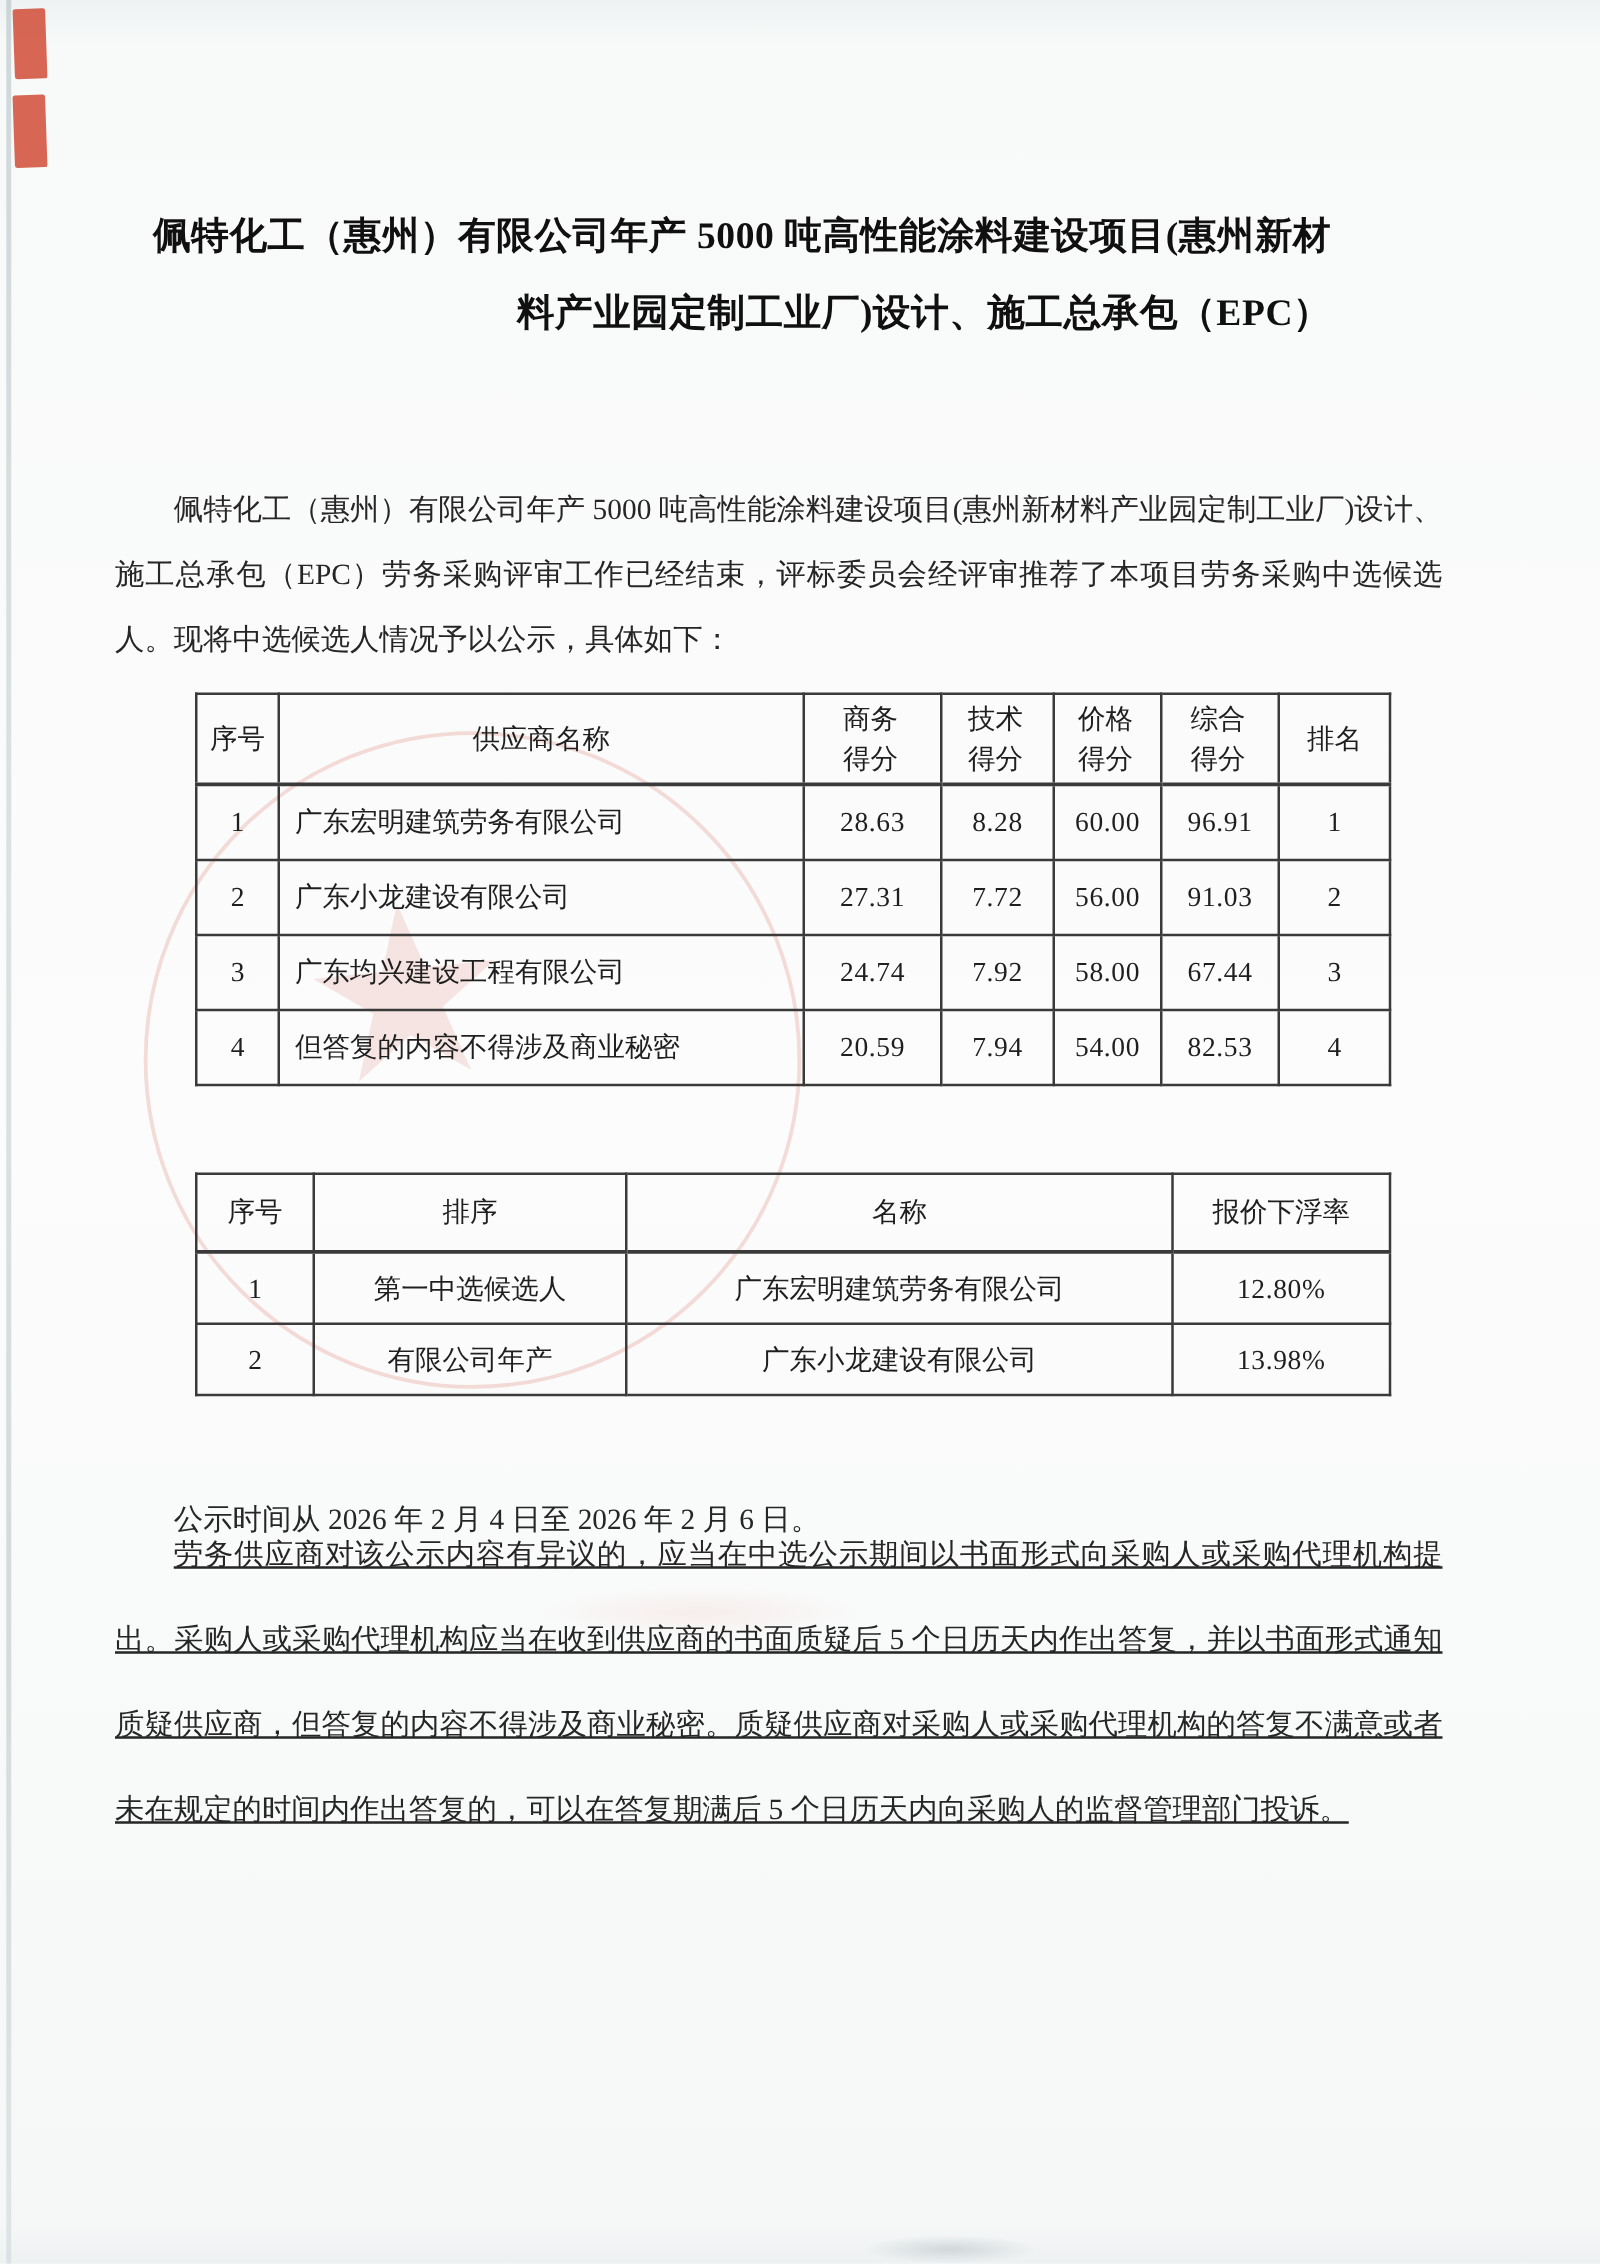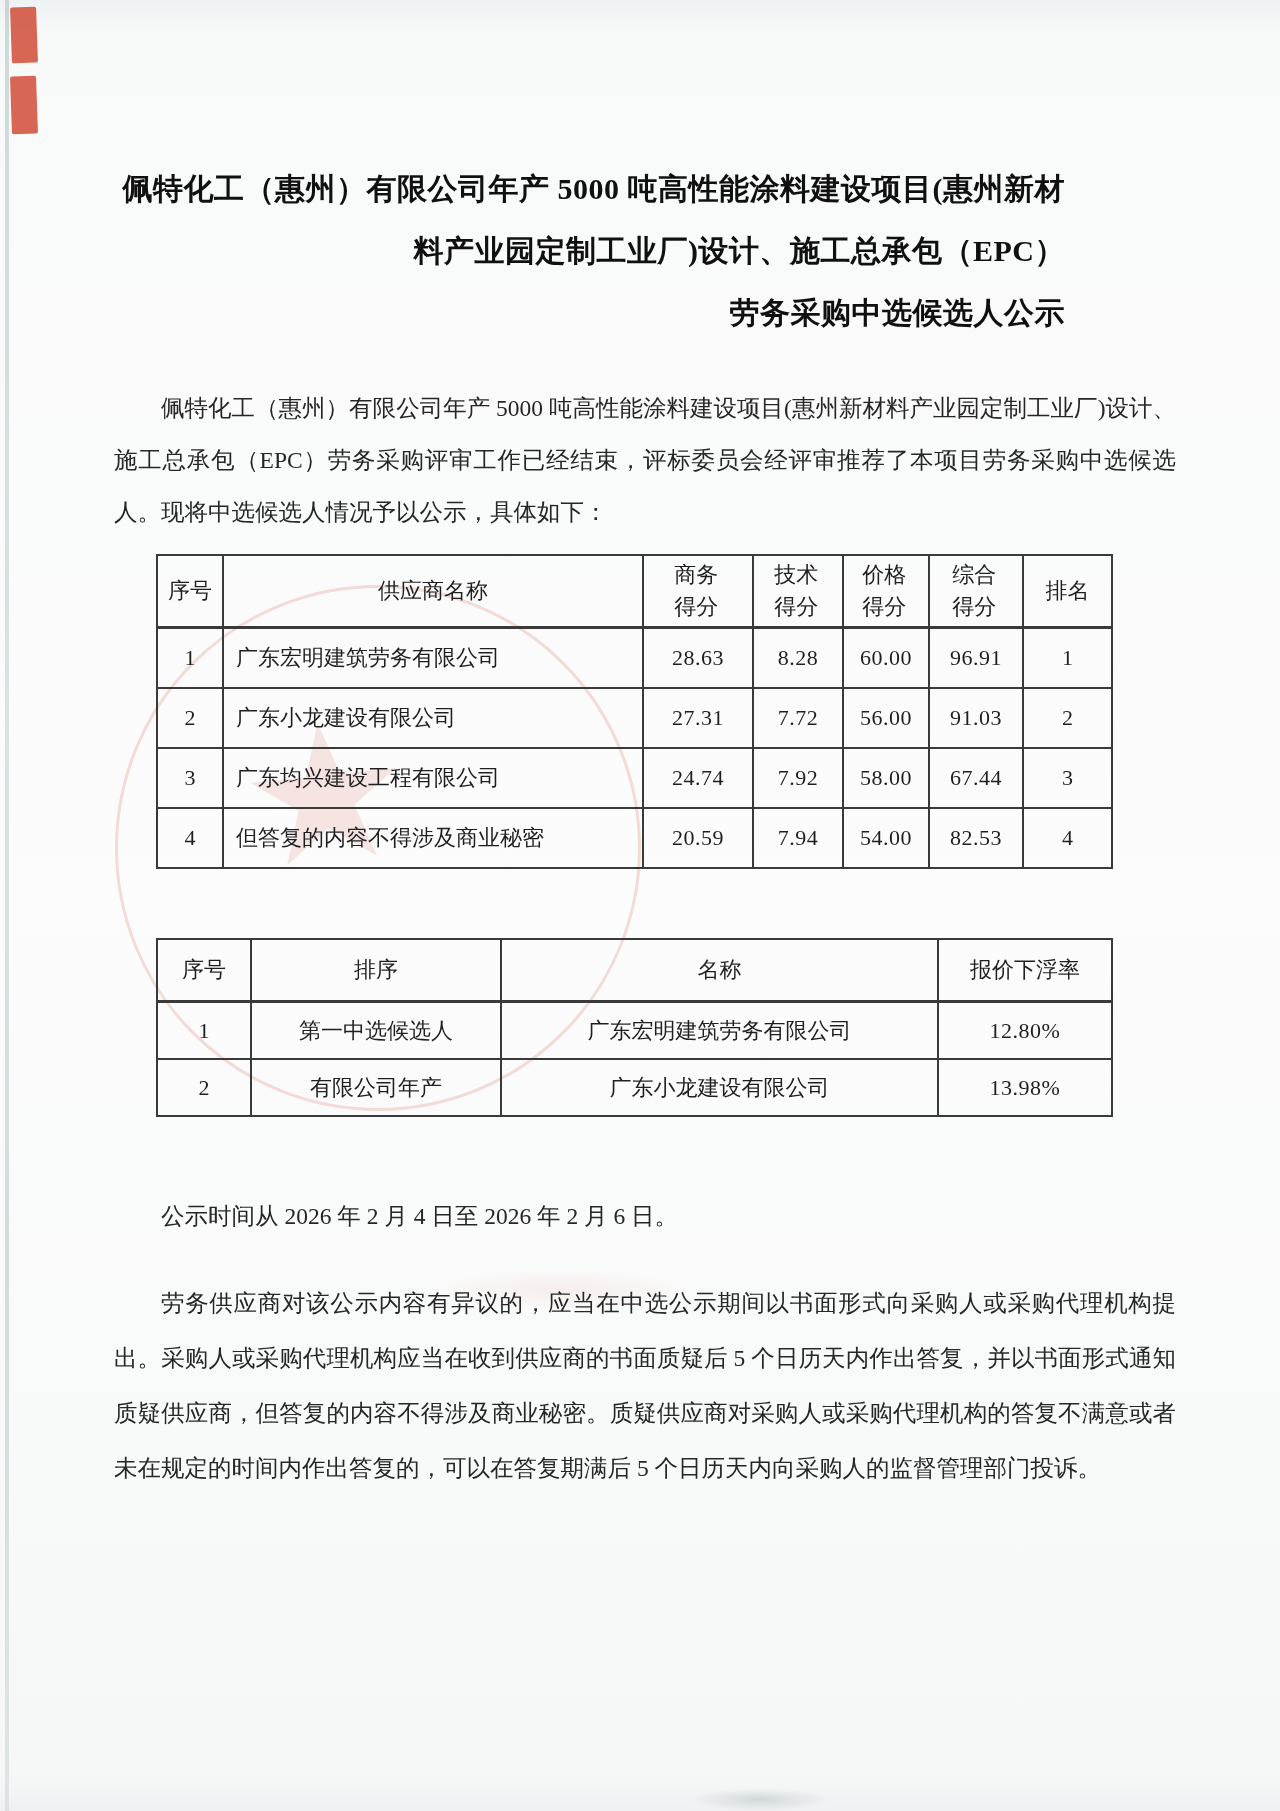--- a/index.html
+++ b/index.html
@@ -25,24 +25,24 @@
   .smudge{position:absolute;left:690px;top:1788px;width:140px;height:23px;
     background:radial-gradient(ellipse at center,rgba(150,165,170,.35),rgba(150,165,170,0) 70%);}
   .pink-smudge{position:absolute;left:430px;top:1270px;width:260px;height:40px;
     background:radial-gradient(ellipse at center,rgba(230,120,110,.10),rgba(230,120,110,0) 70%);}
 
   
   .title{position:absolute;left:85px;top:158px;width:980px;text-align:right;
     font-size:30px;font-weight:bold;line-height:62px;color:#101010;letter-spacing:.5px;}
   .para{position:absolute;left:92px;width:1062px;font-size:23.5px;line-height:52px;
     text-align:justify;color:#262626;}
-  .para.indent{text-indent:2em;margin-left:22px;}
+  .para.indent{text-indent:2em;}
   .intro{top:382px;}
   .notice{top:1190px;}
-  .objection{top:1276px;line-height:55px;}
+  .objection{top:1210px;line-height:68px;text-decoration:underline;}
 
   
   table{border-collapse:collapse;table-layout:fixed;position:absolute;left:156px;width:955px;
     font-size:22px;color:#1f1f1f;background:transparent;}
   .t1{top:554px;}
   .t2{top:938px;}
   th,td{border:2px solid #3a3a3a;text-align:center;vertical-align:middle;
     font-weight:normal;padding:0;overflow:hidden;}
   .t1 th{height:70px;border-bottom-width:3px;}
   .t1 td{height:58px;}
@@ -61,21 +61,20 @@
   <div class="corner-mark m1"></div>
   <div class="corner-mark m2"></div>
   <div class="seal"></div>
   <div class="seal-star">★</div>
   <div class="pink-smudge"></div>
   <div class="smudge"></div>
 
   <div class="title">
     <div>佩特化工（惠州）有限公司年产 5000 吨高性能涂料建设项目(惠州新材</div>
     <div>料产业园定制工业厂)设计、施工总承包（EPC）</div>
-    <div>劳务采购中选候选人公示</div>
   </div>
 
   <div class="para indent intro">佩特化工（惠州）有限公司年产 5000 吨高性能涂料建设项目(惠州新材料产业园定制工业厂)设计、施工总承包（EPC）劳务采购评审工作已经结束，评标委员会经评审推荐了本项目劳务采购中选候选人。现将中选候选人情况予以公示，具体如下：</div>
 
   <table class="t1">
     <colgroup>
       <col style="width:66px">
         <col style="width:420px">
         <col style="width:110px">
       <col style="width:90px">

